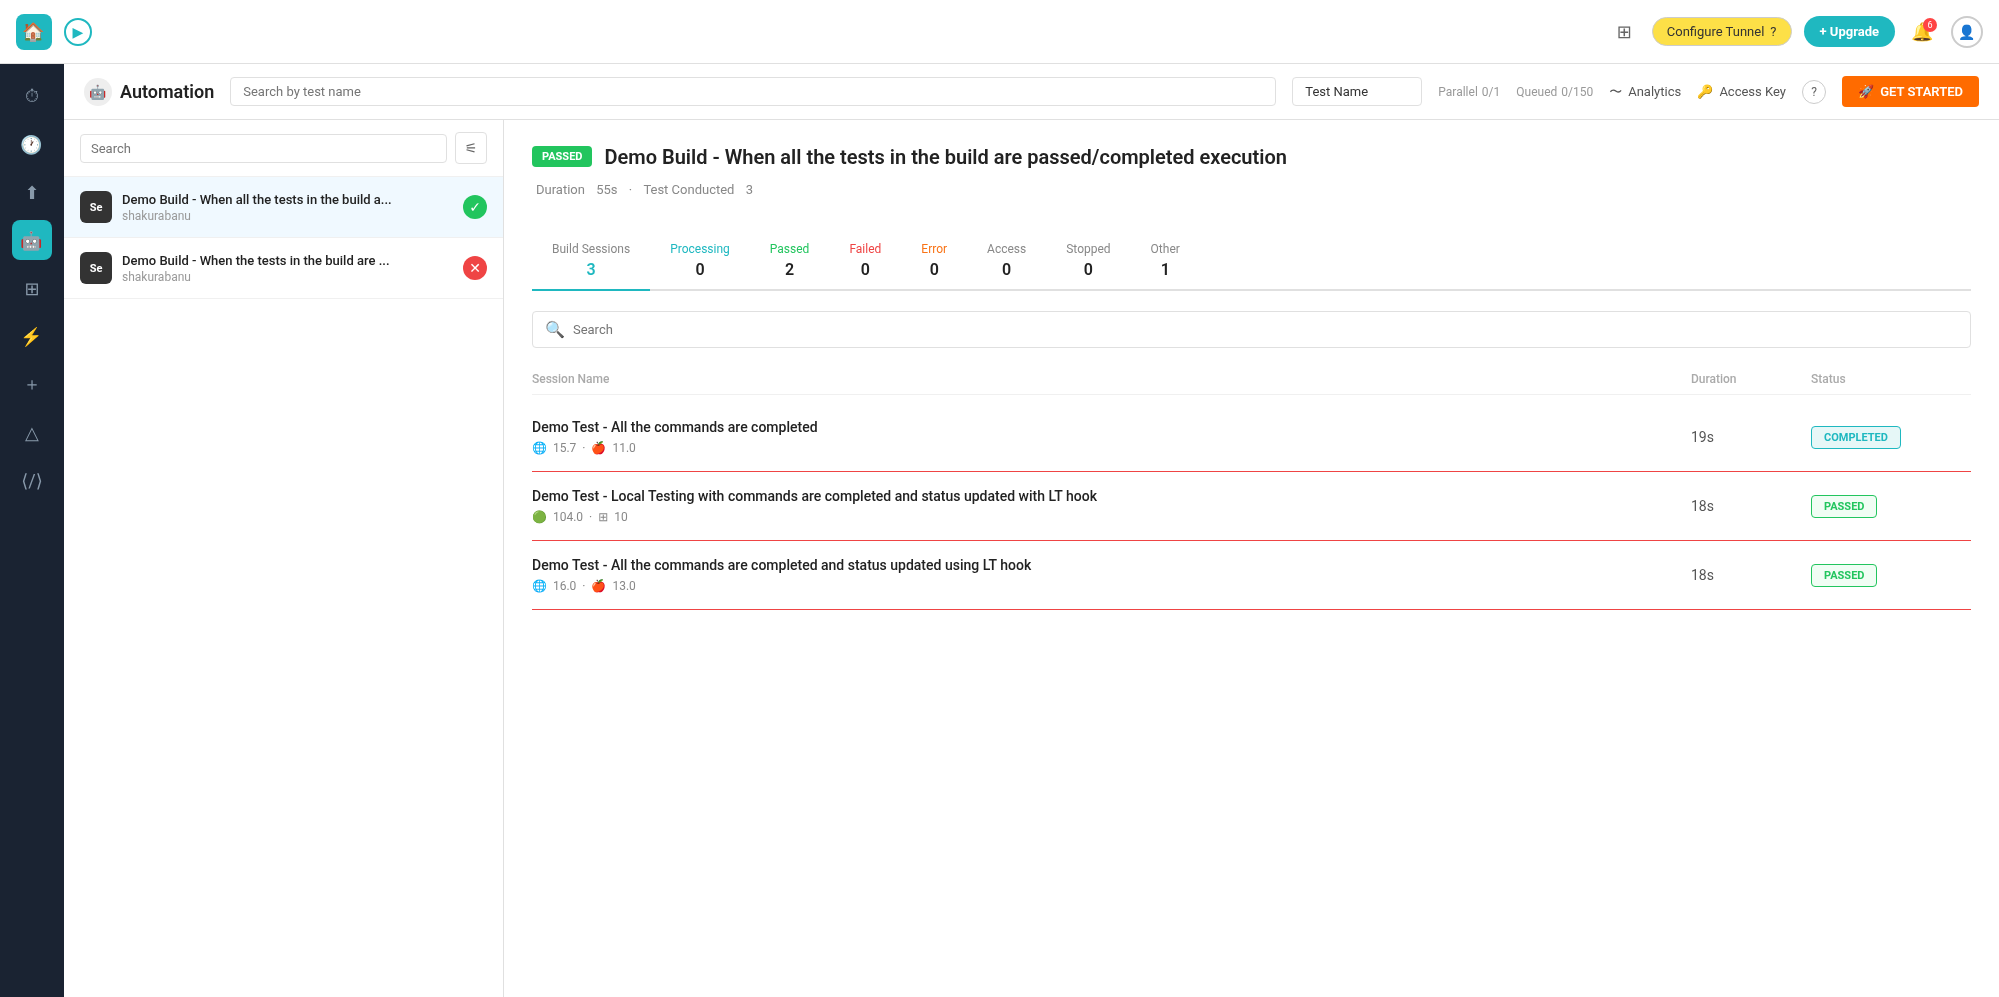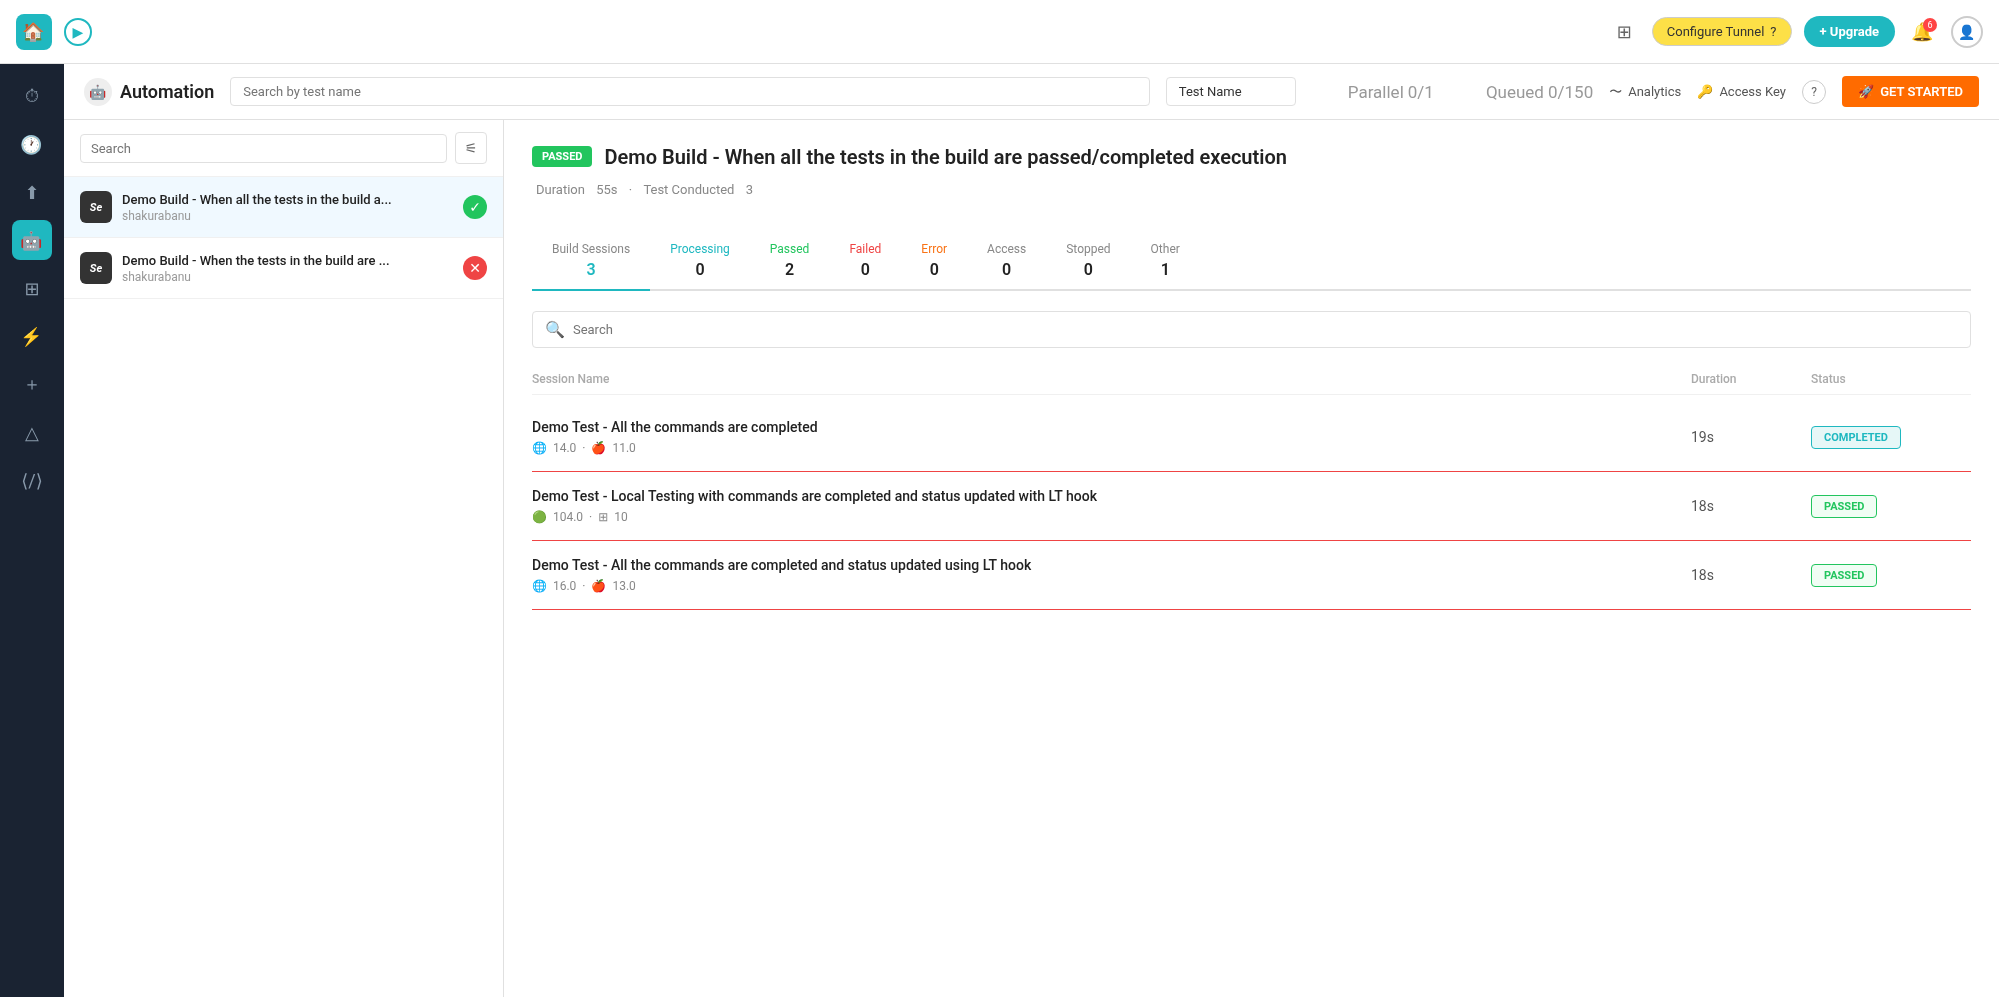--- a/index.html
+++ b/index.html
@@ -149,24 +149,23 @@
       border-radius: 4px;
       padding: 6px 28px 6px 12px;
       font-size: 13px;
       color: #333;
       cursor: pointer;
       background: white;
       appearance: none;
       min-width: 130px;
     }
     .parallel-info {
-      font-size: 17px; color: #555;
+      font-size: 12px; color: #555;
       display: flex; gap: 4px; align-items: center;
       white-space: nowrap;
-      margin-left: 36px;
     }
     .parallel-info span { color: #999; }
     .analytics-btn {
       display: flex; align-items: center; gap: 6px;
       font-size: 13px; color: #555; cursor: pointer;
       white-space: nowrap;
     }
     .access-key-btn {
       display: flex; align-items: center; gap: 6px;
       font-size: 13px; color: #555; cursor: pointer;
@@ -239,21 +238,21 @@
       padding: 14px 16px;
       border-bottom: 1px solid #f0f0f0;
       cursor: pointer;
       gap: 10px;
     }
     .build-item.active { background: #f0f9ff; }
     .build-avatar {
       width: 32px; height: 32px;
       background: #333; border-radius: 6px;
       display: flex; align-items: center; justify-content: center;
-      color: white; font-size: 11px; font-weight: bold; flex-shrink: 0; font-style: italic;
+      color: white; font-size: 11px; font-weight: bold; flex-shrink: 0;
     }
     .build-info {
       flex: 1;
       min-width: 0;
     }
     .build-name {
       font-size: 13px; font-weight: 500; color: #222;
       white-space: nowrap; overflow: hidden; text-overflow: ellipsis;
     }
     .build-user {
@@ -552,21 +551,21 @@
           <div class="th session-name">Session Name</div>
           <div class="th duration">Duration</div>
           <div class="th status">Status</div>
         </div>
 
         <div class="session-row">
           <div class="session-info">
             <div class="session-name-text">Demo Test - All the commands are completed</div>
             <div class="session-meta">
               <span>🌐</span>
-              <span>14.0</span>
+              <span>15.7</span>
               <span>·</span>
               <span>🍎</span>
               <span>11.0</span>
             </div>
           </div>
           <div class="session-duration">19s</div>
           <div class="session-status">
             <span class="status-badge completed">COMPLETED</span>
           </div>
         </div>

